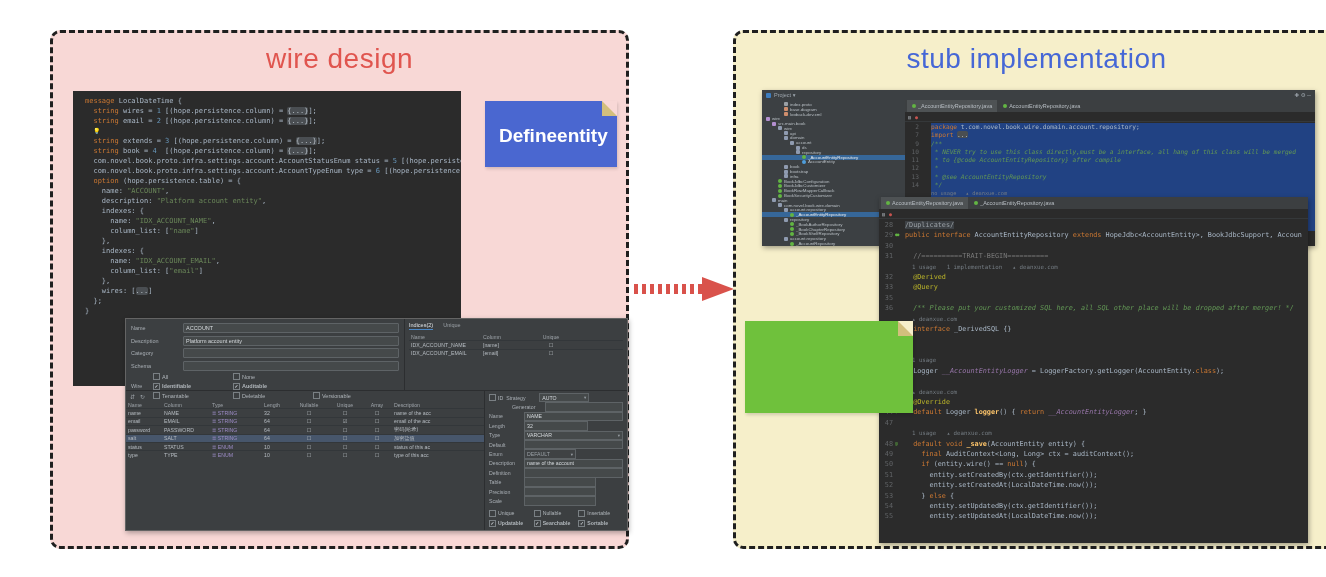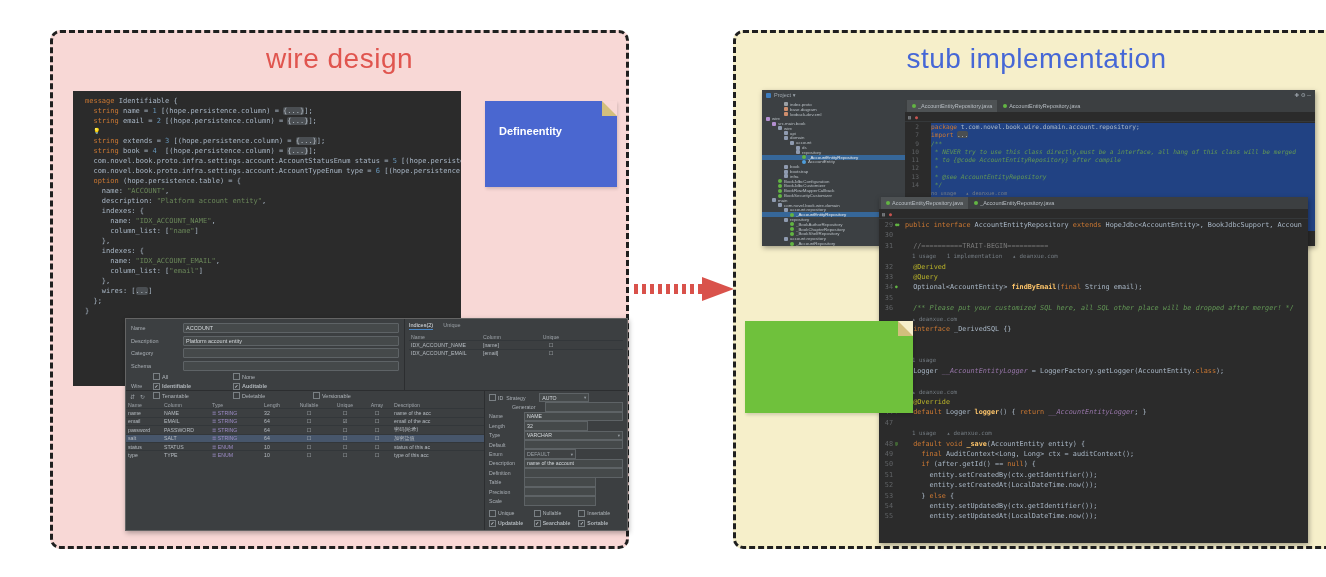--- a/index.html
+++ b/index.html
@@ -26,21 +26,21 @@
   .cmthl{color:#9aa0a6;background:#3d4145;}
   .bulb{font-size:6px;}
 
   
   .proto{position:absolute;left:20px;top:58px;width:388px;height:295px;background:#2b2b2b;
          padding:5px 0 0 12px;box-sizing:border-box;font-size:7px;line-height:10px;}
 
   
   .note{position:absolute;color:#fff;box-shadow:1px 2px 3px rgba(0,0,0,.15);}
   .fold-corner{position:absolute;top:0;right:0;width:0;height:0;border-style:solid;border-width:0 15px 15px 0;}
-  .note-blue{left:432px;top:68px;width:132px;height:86px;background:#4a67d0;font-size:11px;}
+  .note-blue{left:432px;top:68px;width:132px;height:66px;background:#4a67d0;font-size:19px;}
   .note-blue .txt{padding:24px 0 0 14px;}
   .note-blue .fold-corner{border-color:transparent #f8d8d6 #d2bf7d transparent;}
   .nb-reg{font-weight:600;}
   .nb-bold{font-weight:800;}
   .note-green{left:9px;top:288px;width:168px;height:92px;background:#6fc13c;font-size:15px;font-weight:700;z-index:6;}
   .note-green .txt{padding:25px 0 0 13px;line-height:20px;}
   .note-green .fold-corner{border-color:transparent #f6efca #d2bf7d transparent;}
 
   
   .designer{position:absolute;left:72px;top:285px;width:503px;height:213px;background:#3c3f41;
@@ -134,23 +134,23 @@
 </style>
 </head>
 <body>
 
 <div class="stage">
 
   <div class="panel panel-left">
     <div class="panel-title pt-red">wire design</div>
 
     <div class="proto codewrap">
-        <div class="cl"><span class="ct"><span class="kw">message</span><span class="pl"> Identifiable {</span></span></div>
+        <div class="cl"><span class="ct"><span class="kw">message</span><span class="pl"> LocalDateTime {</span></span></div>
         <div class="cl"><span class="ct"></span></div>
-        <div class="cl"><span class="ct"><span class="pl">  </span><span class="kw">string</span><span class="pl"> name = </span><span class="num">1</span><span class="pl"> [(hope.persistence.column) = </span><span class="fold">{...}</span><span class="pl">];</span></span></div>
+        <div class="cl"><span class="ct"><span class="pl">  </span><span class="kw">string</span><span class="pl"> wires = </span><span class="num">1</span><span class="pl"> [(hope.persistence.column) = </span><span class="fold">{...}</span><span class="pl">];</span></span></div>
         <div class="cl"><span class="ct"></span></div>
         <div class="cl"><span class="ct"><span class="pl">  </span><span class="kw">string</span><span class="pl"> email = </span><span class="num">2</span><span class="pl"> [(hope.persistence.column) = </span><span class="fold">{...}</span><span class="pl">];</span></span></div>
         <div class="cl"><span class="ct"><span class="pl">  </span><span class="bulb">💡</span></span></div>
         <div class="cl"><span class="ct"><span class="pl">  </span><span class="kw">string</span><span class="pl"> extends = </span><span class="num">3</span><span class="pl"> [(hope.persistence.column) = </span><span class="fold">{...}</span><span class="pl">];</span></span></div>
         <div class="cl"><span class="ct"></span></div>
         <div class="cl"><span class="ct"><span class="pl">  </span><span class="kw">string</span><span class="pl"> book = </span><span class="num">4</span><span class="pl">  [(hope.persistence.column) = </span><span class="fold">{...}</span><span class="pl">];</span></span></div>
         <div class="cl"><span class="ct"></span></div>
         <div class="cl"><span class="ct"><span class="pl">  com.novel.book.proto.infra.settings.account.AccountStatusEnum status = </span><span class="num">5</span><span class="pl"> [(hope.persistence</span></span></div>
         <div class="cl"><span class="ct"></span></div>
         <div class="cl"><span class="ct"><span class="pl">  com.novel.book.proto.infra.settings.account.AccountTypeEnum type = </span><span class="num">6</span><span class="pl"> [(hope.persistence.co</span></span></div>
@@ -644,44 +644,44 @@
           <span class="edtab">
             <span class="dot"></span>
             <span>_AccountEntityRepository.java</span>
           </span>
         </div>
       <div class="edstrip">
         <span>▤</span>
         <span class="strip-red">●</span>
       </div>
       <div class="code codewrap front-code">
+          <div class="cl"><span class="ln">28</span><span class="gi"></span><span class="ct"><span class="cmthl">/Duplicates/</span></span></div>
           <div class="cl"><span class="ln">29</span><span class="gi">●●</span><span class="ct"><span class="kw">public interface </span><span class="pl">AccountEntityRepository </span><span class="kw">extends</span><span class="pl"> HopeJdbc&lt;AccountEntity&gt;, BookJdbcSupport, Accoun</span></span></div>
           <div class="cl"><span class="ln">30</span><span class="gi"></span><span class="ct"></span></div>
           <div class="cl"><span class="ln">31</span><span class="gi"></span><span class="ct"><span class="cmt">  //==========TRAIT-BEGIN==========</span></span></div>
           <div class="cl hint"><span class="ln"></span><span class="gi"></span><span class="ct">  1 usage   1 implementation   ▴ deanxue.com</span></div>
           <div class="cl"><span class="ln">32</span><span class="gi"></span><span class="ct"><span class="ann">  @Derived</span></span></div>
           <div class="cl"><span class="ln">33</span><span class="gi"></span><span class="ct"><span class="ann">  @Query</span></span></div>
-          <div class="cl"><span class="ln">34</span><span class="gi">●</span><span class="ct"><span class="pl">  Optional&lt;AccountEntity&gt; </span><span class="mth">findByEmail</span><span class="pl">(</span><span class="kw">final</span><span class="pl"> String email);</span></span></div>
           <div class="cl"><span class="ln">35</span><span class="gi"></span><span class="ct"></span></div>
           <div class="cl"><span class="ln">36</span><span class="gi"></span><span class="ct"><span class="doc">  /** Please put your customized SQL here, all SQL other place will be dropped after merger! */</span></span></div>
           <div class="cl hint"><span class="ln"></span><span class="gi"></span><span class="ct">  ▴ deanxue.com</span></div>
           <div class="cl"><span class="ln">37</span><span class="gi"></span><span class="ct"><span class="kw">  interface</span><span class="pl"> _DerivedSQL {}</span></span></div>
           <div class="cl"><span class="ln">38</span><span class="gi"></span><span class="ct"></span></div>
           <div class="cl"><span class="ln">40</span><span class="gi"></span><span class="ct"></span></div>
           <div class="cl hint"><span class="ln"></span><span class="gi"></span><span class="ct">  1 usage</span></div>
           <div class="cl"><span class="ln">41</span><span class="gi"></span><span class="ct"><span class="pl">  Logger </span><span class="fld">__AccountEntityLogger</span><span class="pl"> = LoggerFactory.getLogger(AccountEntity.</span><span class="kw">class</span><span class="pl">);</span></span></div>
           <div class="cl"><span class="ln">42</span><span class="gi"></span><span class="ct"></span></div>
           <div class="cl hint"><span class="ln"></span><span class="gi"></span><span class="ct">  ▴ deanxue.com</span></div>
           <div class="cl"><span class="ln">43</span><span class="gi"></span><span class="ct"><span class="ann">  @Override</span></span></div>
           <div class="cl"><span class="ln">44</span><span class="gi">◍</span><span class="ct"><span class="kw">  default</span><span class="pl"> Logger </span><span class="mth">logger</span><span class="pl">() { </span><span class="kw">return</span><span class="pl"> </span><span class="fld">__AccountEntityLogger</span><span class="pl">; }</span></span></div>
           <div class="cl"><span class="ln">47</span><span class="gi"></span><span class="ct"></span></div>
           <div class="cl hint"><span class="ln"></span><span class="gi"></span><span class="ct">  1 usage   ▴ deanxue.com</span></div>
           <div class="cl"><span class="ln">48</span><span class="gi">@</span><span class="ct"><span class="kw">  default void </span><span class="mth">_save</span><span class="pl">(AccountEntity entity) {</span></span></div>
           <div class="cl"><span class="ln">49</span><span class="gi"></span><span class="ct"><span class="pl">    </span><span class="kw">final</span><span class="pl"> AuditContext&lt;Long, Long&gt; ctx = auditContext();</span></span></div>
-          <div class="cl"><span class="ln">50</span><span class="gi"></span><span class="ct"><span class="pl">    </span><span class="kw">if</span><span class="pl"> (after.getId() == </span><span class="kw">null</span><span class="pl">) {</span></span></div>
+          <div class="cl"><span class="ln">50</span><span class="gi"></span><span class="ct"><span class="pl">    </span><span class="kw">if</span><span class="pl"> (entity.wire() == </span><span class="kw">null</span><span class="pl">) {</span></span></div>
           <div class="cl"><span class="ln">51</span><span class="gi"></span><span class="ct"><span class="pl">      entity.setCreatedBy(ctx.getIdentifier());</span></span></div>
           <div class="cl"><span class="ln">52</span><span class="gi"></span><span class="ct"><span class="pl">      entity.setCreatedAt(LocalDateTime.now());</span></span></div>
           <div class="cl"><span class="ln">53</span><span class="gi"></span><span class="ct"><span class="pl">    } </span><span class="kw">else</span><span class="pl"> {</span></span></div>
           <div class="cl"><span class="ln">54</span><span class="gi"></span><span class="ct"><span class="pl">      entity.setUpdatedBy(ctx.getIdentifier());</span></span></div>
           <div class="cl"><span class="ln">55</span><span class="gi"></span><span class="ct"><span class="pl">      entity.setUpdatedAt(LocalDateTime.now());</span></span></div>
         </div>
     </div>
 
     <div class="note note-green">
       <div class="fold-corner"></div>

